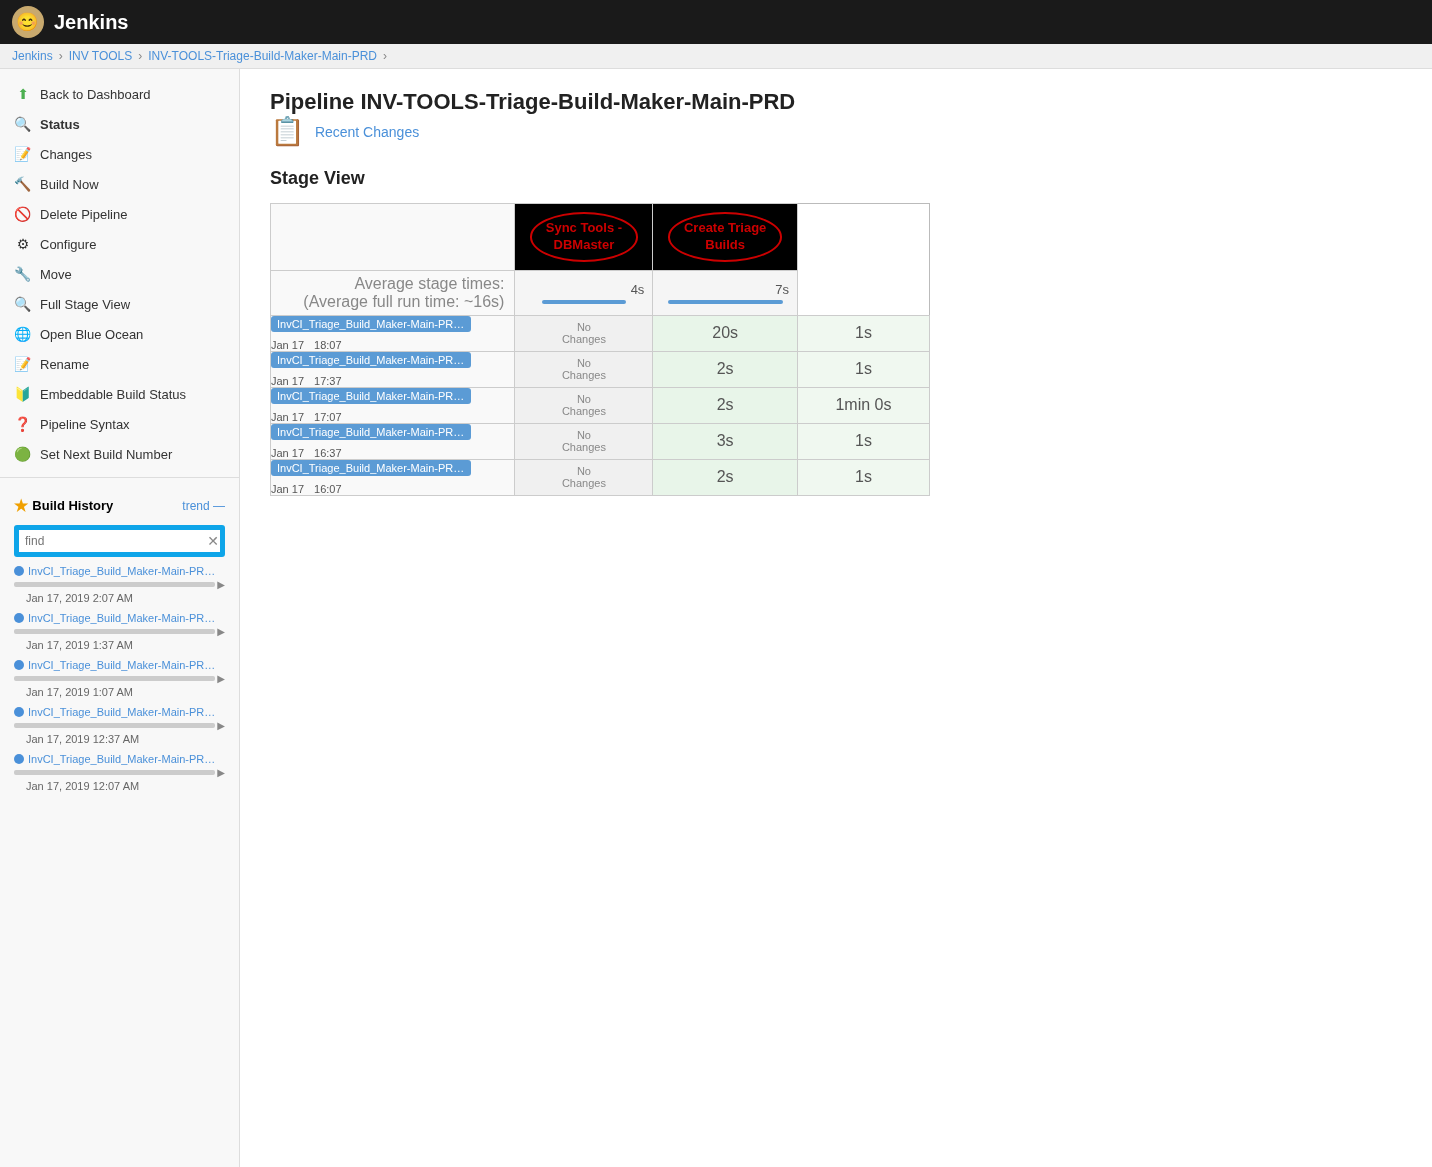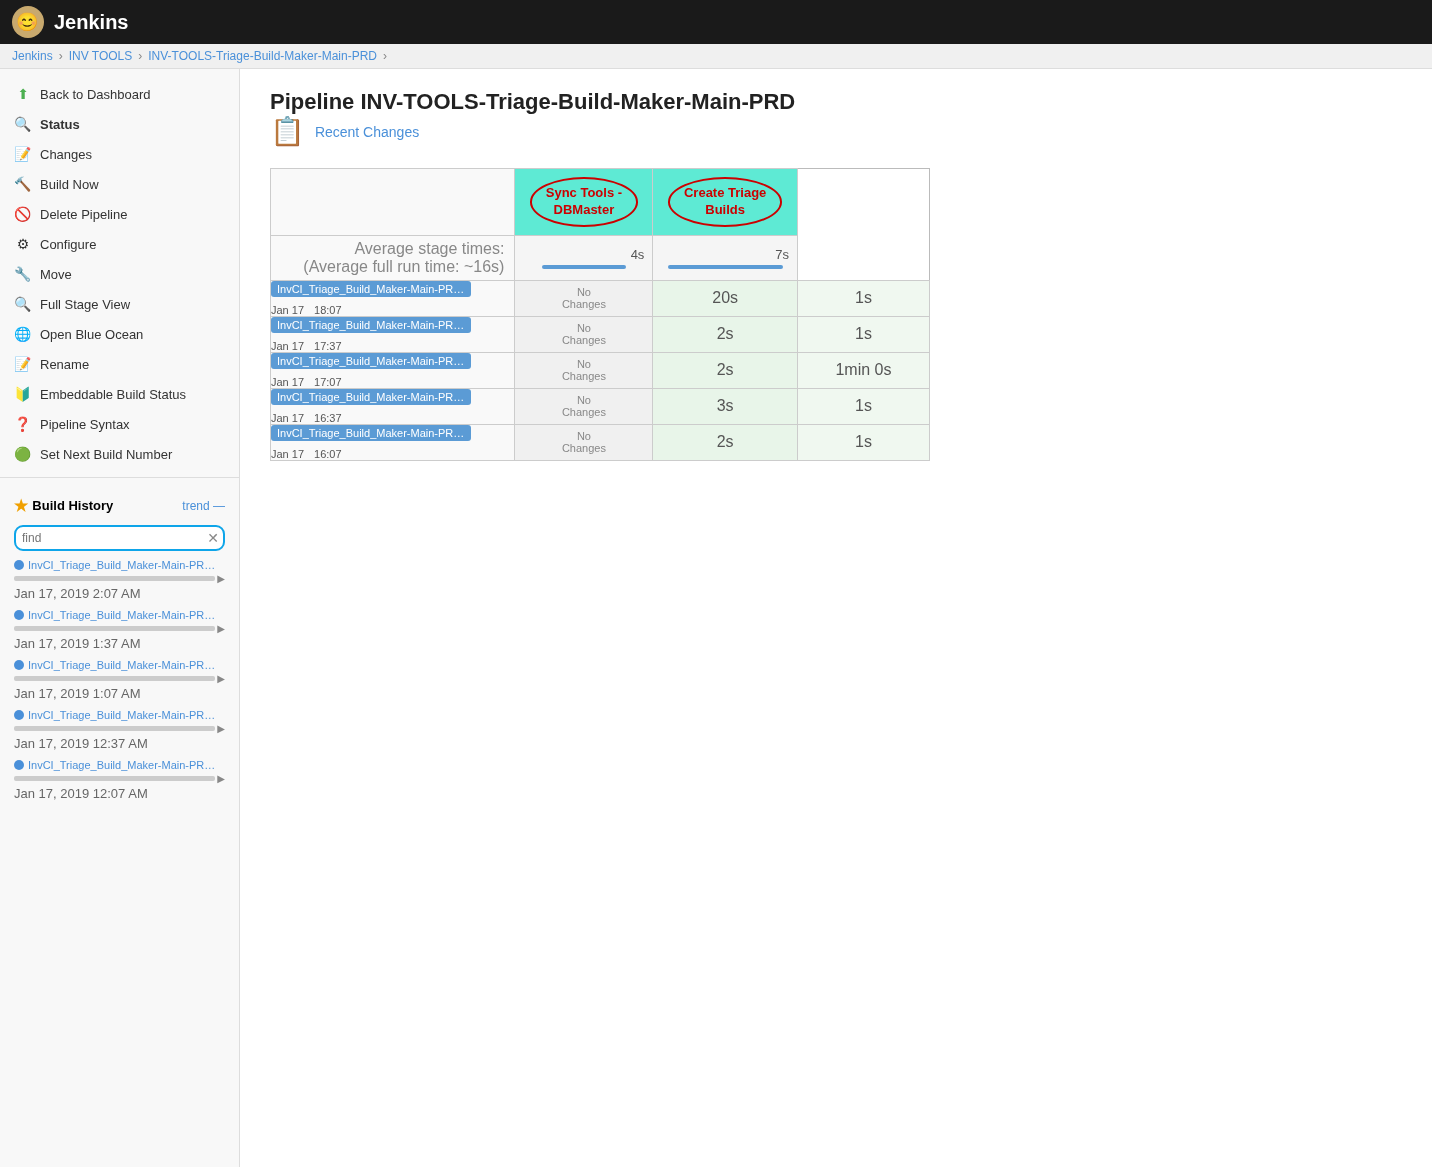--- a/index.html
+++ b/index.html
@@ -87,22 +87,22 @@
       font-size: 12px;
       cursor: pointer;
     }
     .search-box-wrap {
       padding: 4px 14px;
       position: relative;
     }
     .search-box-wrap input {
       width: 100%;
       padding: 4px 22px 4px 6px;
-      border: 2px solid #0ea5e9;
-      border-radius: 9px;
+      border: 5px solid #0ea5e9;
+      border-radius: 3px;
       font-size: 12px;
     }
     .search-box-wrap .clear-btn {
       position: absolute;
       right: 20px;
       top: 50%;
       transform: translateY(-50%);
       cursor: pointer;
       color: #888;
       font-size: 14px;
@@ -133,21 +133,22 @@
     .build-list-item .progress-bar-bg {
       flex: 1;
       height: 5px;
       background: #ccc;
       border-radius: 2px;
       overflow: hidden;
     }
     .build-list-item .arrow { color: #888; font-size: 10px; }
     .build-list-item .build-date {
       color: #666;
-      font-size: 13px;
+      font-size: 11px;
+      margin-left: 12px;
     }
 
     
     #main {
       flex: 1;
       padding: 20px 30px;
       overflow-x: auto;
     }
     #main h1 {
       font-size: 22px;
@@ -187,21 +188,21 @@
       border-collapse: collapse;
       border: 1px solid #bbb;
       min-width: 660px;
     }
     .stage-table td, .stage-table th {
       border: 1px solid #ccc;
     }
 
     
     .stage-header-row th {
-      background: #5eead4;
+      background: #000000;
       padding: 0;
       vertical-align: top;
     }
 
     
     .avg-time-row td {
       background: #f5f5f5;
       text-align: right;
       padding: 4px 8px;
       font-size: 12px;
@@ -430,20 +431,21 @@
   </div>
 
   <div id="main">
     <h1>Pipeline INV-TOOLS-Triage-Build-Maker-Main-PRD</h1>
 
     <div class="recent-changes-row">
       <span class="notepad-icon">📋</span>
       <a class="recent-changes-link">Recent Changes</a>
     </div>
 
+    <div class="stage-view-title">Stage View</div>
 
     <div class="stage-table-wrap">
       <table class="stage-table">
 
         <thead>
           <tr class="stage-header-row">
             <th style="min-width:220px; background:#f9f9f9;"></th>
             <th>
               <div style="display:flex; justify-content:center; align-items:center; padding:8px;">
                 <span class="oval-highlight">Sync Tools -<br>DBMaster</span>

